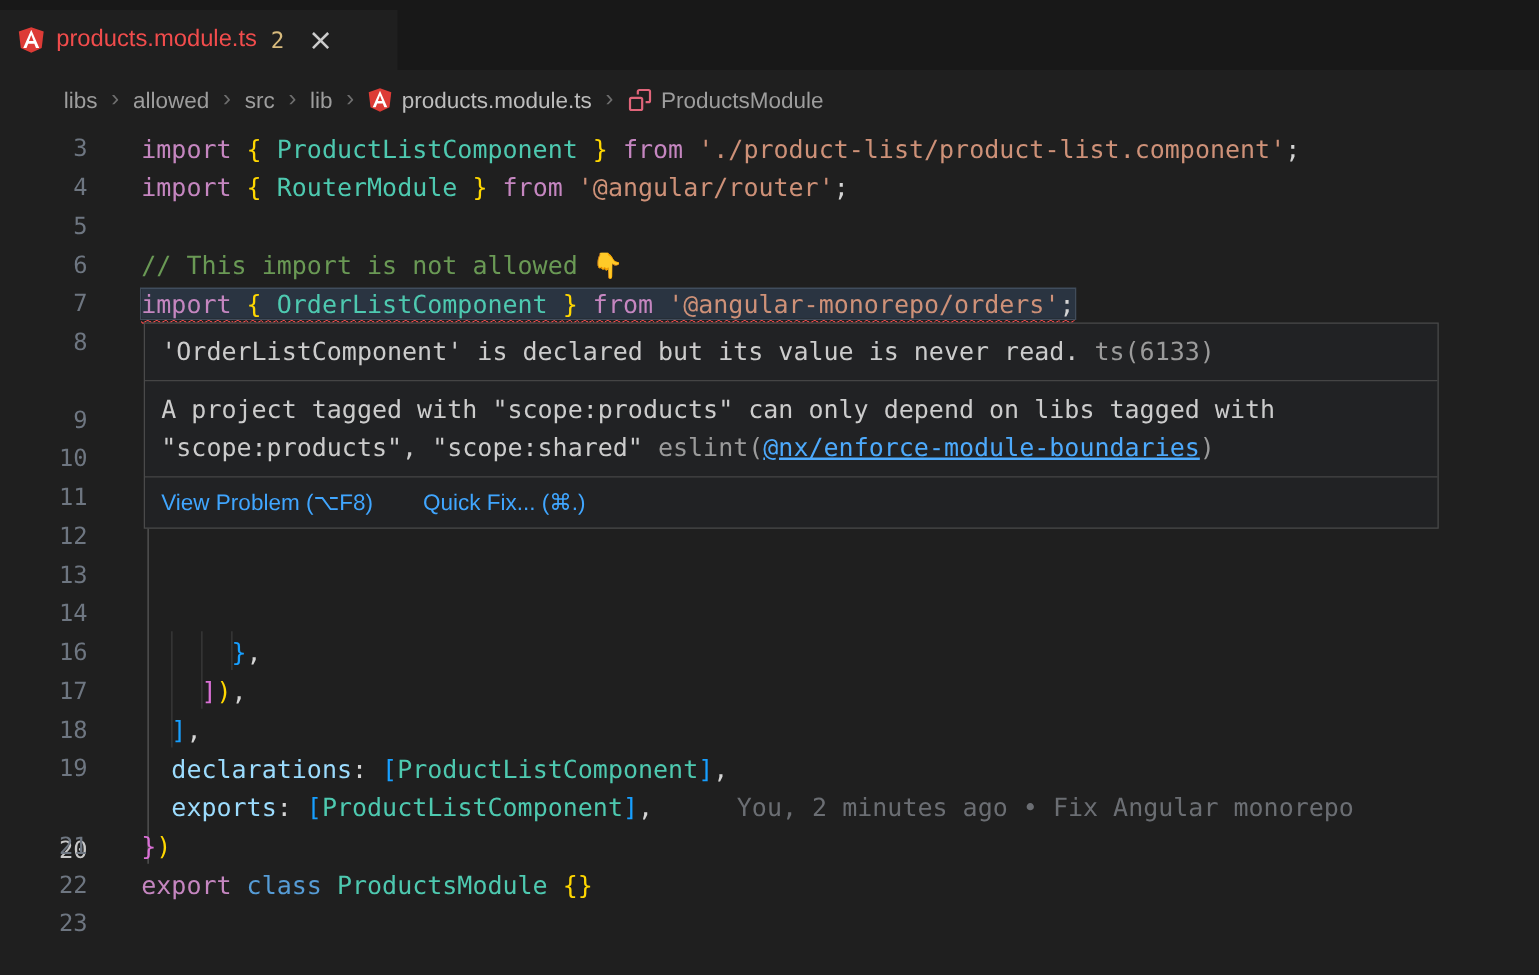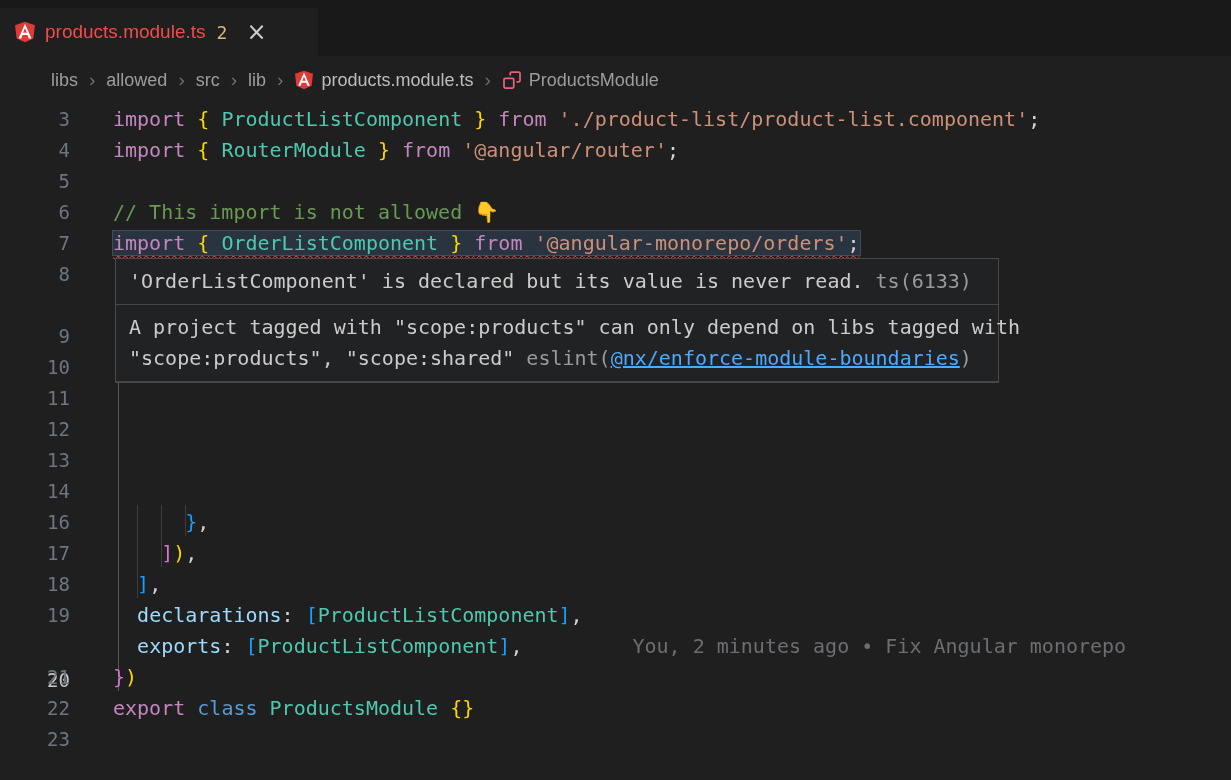--- a/index.html
+++ b/index.html
@@ -59,29 +59,29 @@
   .tok-link{ color:#4daafc; text-decoration:underline; cursor:pointer; }
   .tok-emoji { color:#e2b73d; font-family:"DejaVu Sans", sans-serif; }
 
   .errwrap {
     background:rgba(62,92,128,0.35);
     box-shadow:0 0 0 1px rgba(128,160,200,0.35);
     text-decoration:underline wavy #f14c4c;
     text-decoration-thickness:1px;
     text-underline-offset:5px;
   }
-  .blame { color:#6b6e73; margin-left:110px; }
+  .blame { color:#6b6e73; margin-left:67px; }
 
   
   .guide { position:absolute; width:1px; background:#3c3c3c; z-index:0; }
   .guide.scope { background:#5a5a5a; }
 
   
   .popup {
-    position:absolute; left:115px; top:154px; width:884px; z-index:5;
+    position:absolute; left:115px; top:154px; width:1036px; z-index:5;
     background:#212224; border:1px solid #4a4a4a; color:#cccccc;
     font-size:20px;
   }
   .sec { padding:7px 13px; border-bottom:1px solid #454545; }
   .pline { line-height:31px; white-space:pre; }
   .foot {
     padding:6px 13px; display:flex; gap:40px;
     font-family:"Liberation Sans", sans-serif; font-size:18px; line-height:28px;
   }
   .action { color:#40a6ff; cursor:pointer; }
@@ -226,16 +226,20 @@
       </div>
 
     <div class="popup">
       <div class="sec">
         <div class="pline"><span class="tok-txt">'OrderListComponent' is declared but its value is never read.</span><span class="tok-dim"> ts(6133)</span></div>
       </div>
       <div class="sec">
         <div class="pline"><span class="tok-txt">A project tagged with "scope:products" can only depend on libs tagged with</span></div>
         <div class="pline"><span class="tok-txt">"scope:products", "scope:shared" </span><span class="tok-dim">eslint(</span><span class="tok-link">@nx/enforce-module-boundaries</span><span class="tok-dim">)</span></div>
       </div>
+      <div class="foot">
+        <span class="action">View Problem (⌥F8)</span>
+        <span class="action">Quick Fix... (⌘.)</span>
+      </div>
     </div>
   </div>
 
 </div>
 
 </body></html>

